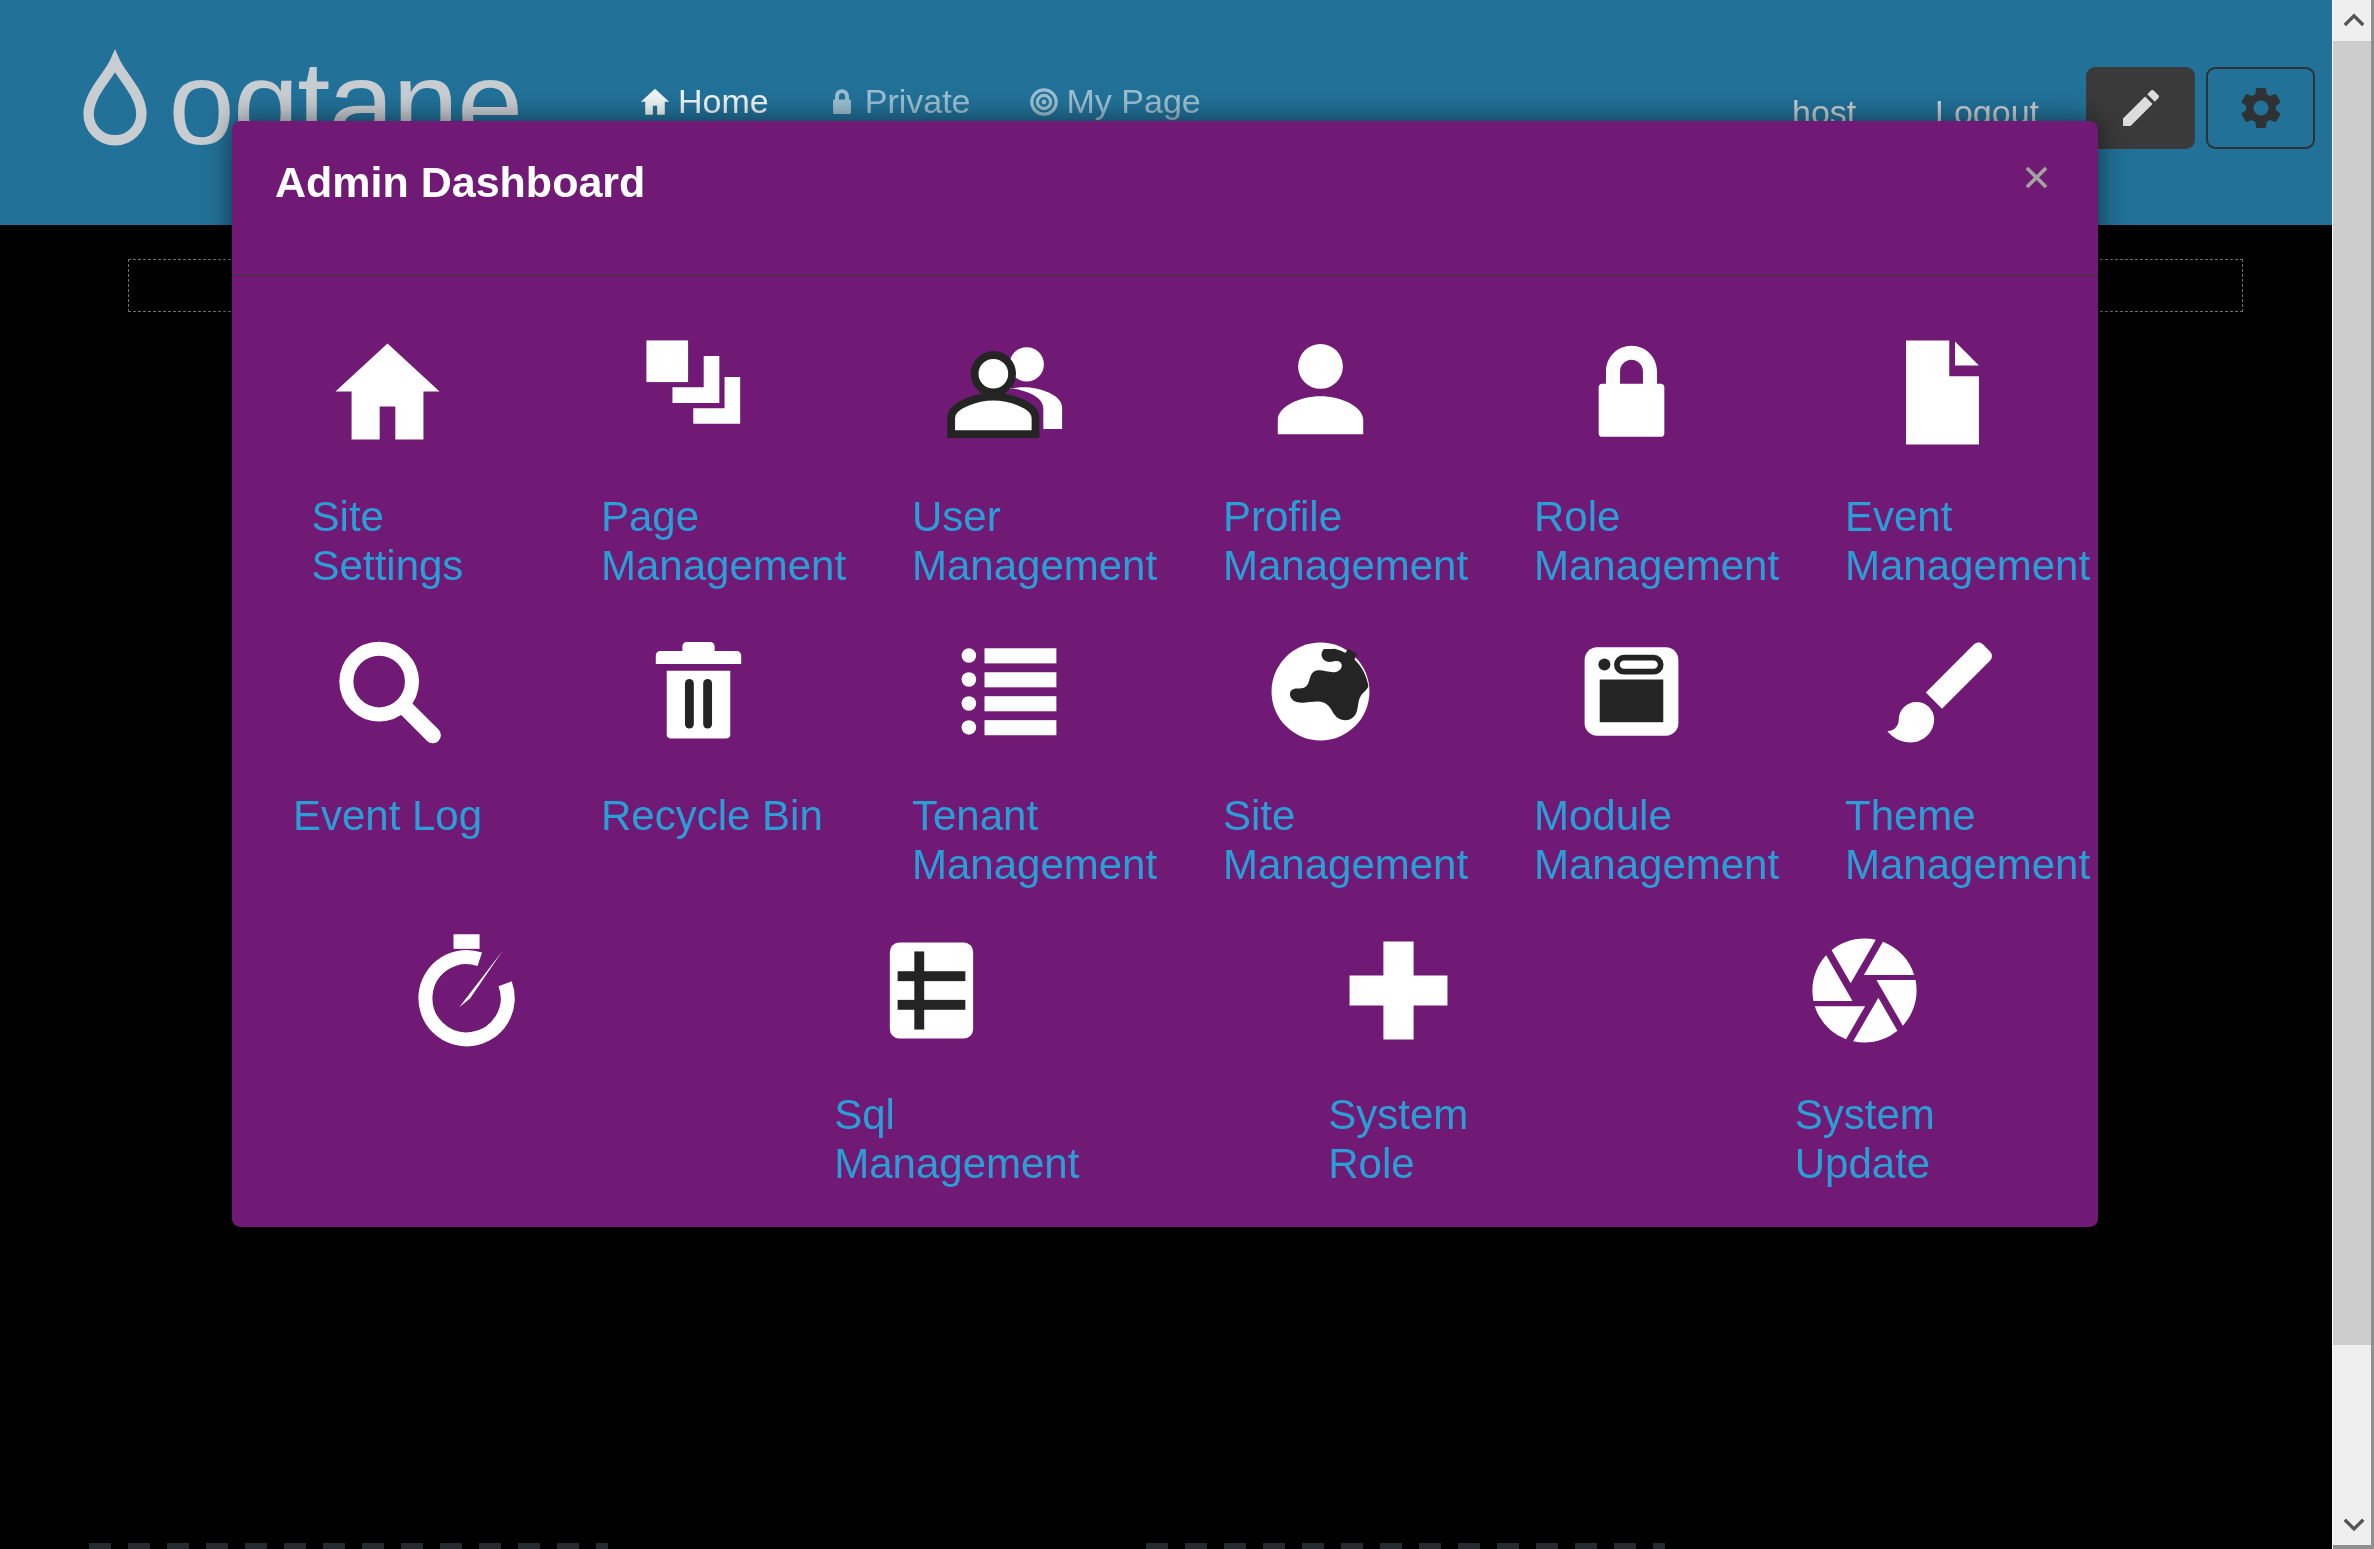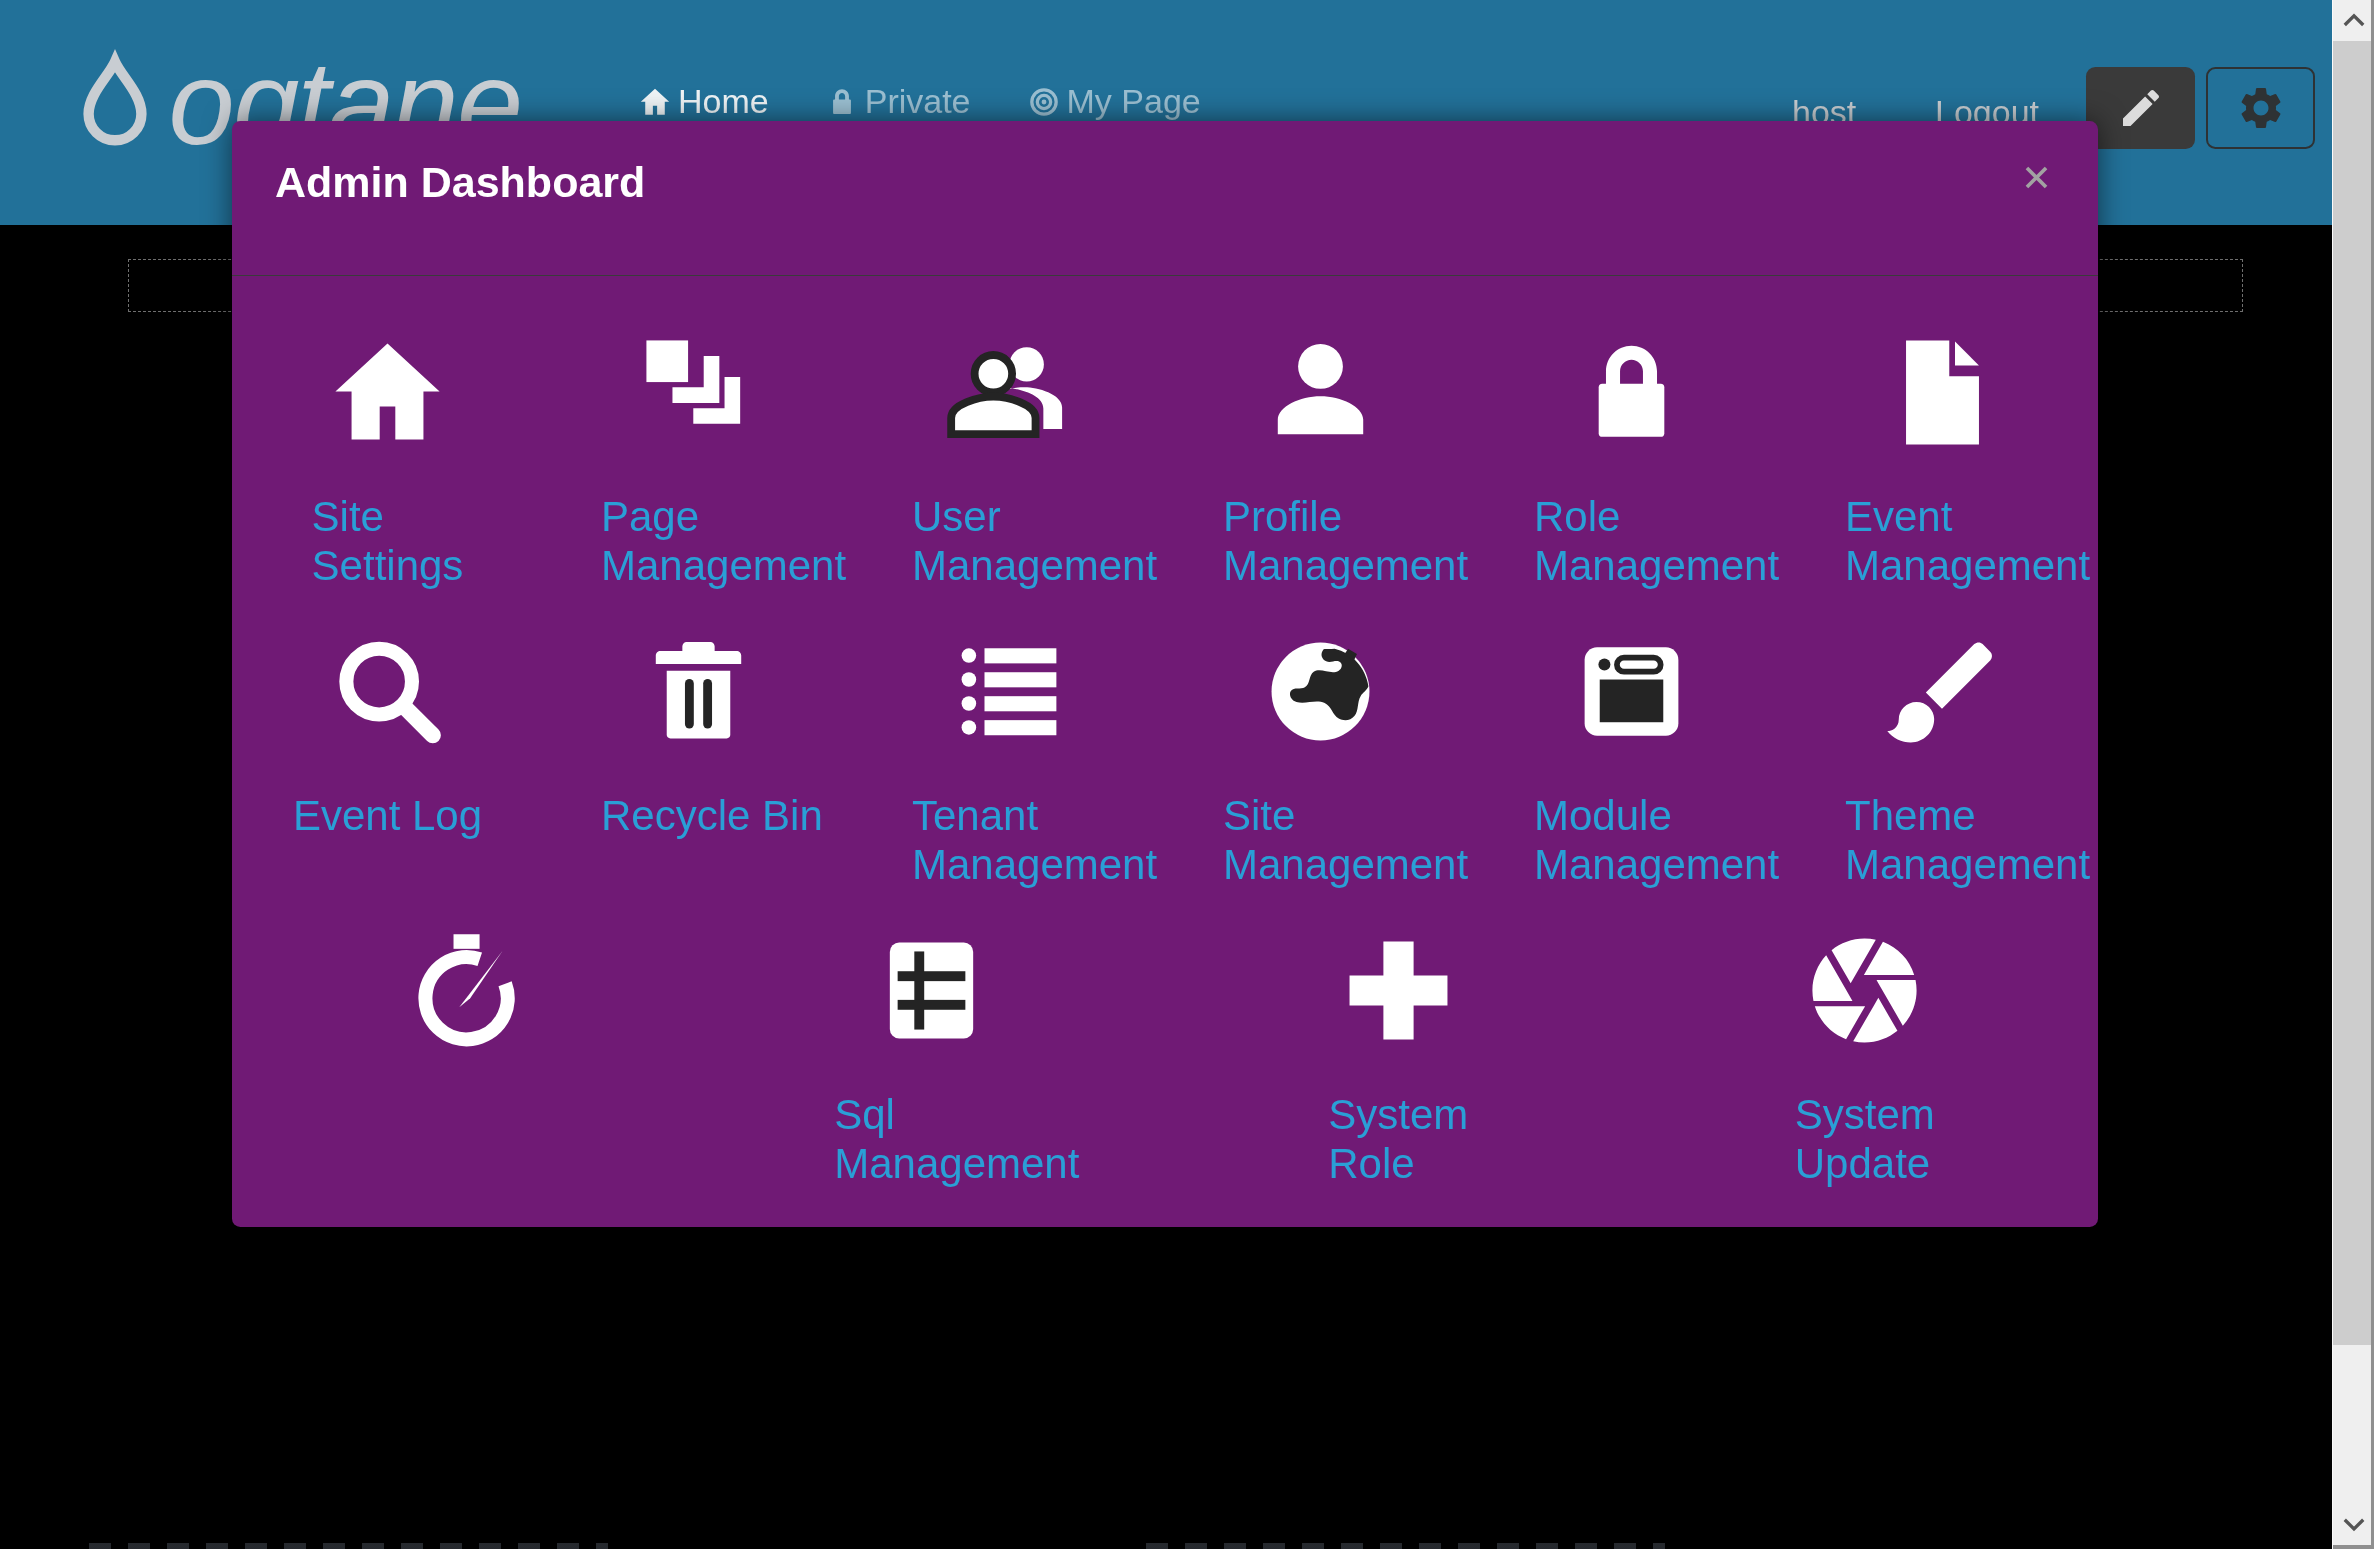--- a/index.html
+++ b/index.html
@@ -1,21 +1,21 @@
 <!DOCTYPE html>
 <html style="font-size:15px"><head>
 <meta charset="utf-8">
 <style>
   * { margin:0; padding:0; box-sizing:border-box; }
   html,body { width:2375px; height:1549px; overflow:hidden; background:#000; font-family:"Liberation Sans","DejaVu Sans",sans-serif; }
   .screen { position:relative; width:2375px; height:1549px; background:#000; }
 
   
   .site-header { position:absolute; left:0; top:0; width:2332px; height:225px; background:#227199; z-index:1; }
-  .logo { position:absolute; left:67px; top:33px; display:flex; align-items:flex-start; color:#c8cdd2;font-style:italic; }
+  .logo { position:absolute; left:67px; top:33px; display:flex; align-items:flex-start; color:#c8cdd2; }
   .logo svg { width:96px; height:141px; }
   .logo-text { font-size:119px; line-height:139px; letter-spacing:-1.9px; margin-left:5.6px; color:#c8cdd2; }
 
   .main-nav { position:absolute; left:638px; top:69px; display:flex; gap:56px; align-items:center; height:65px; }
   .nav-item { display:flex; align-items:center; gap:6px; font-size:34px; color:rgba(255,255,255,.55); cursor:pointer; }
   .nav-item.active { color:#eef3f5; }
   .nav-item svg { width:34px; height:34px; }
 
   .hdr-right { position:absolute; top:0; left:0; width:100%; height:225px; z-index:1; }
   .username  { position:absolute; left:1786px; top:93px; font-size:34px; color:#c9ced2; cursor:pointer;margin-left:6px; }

